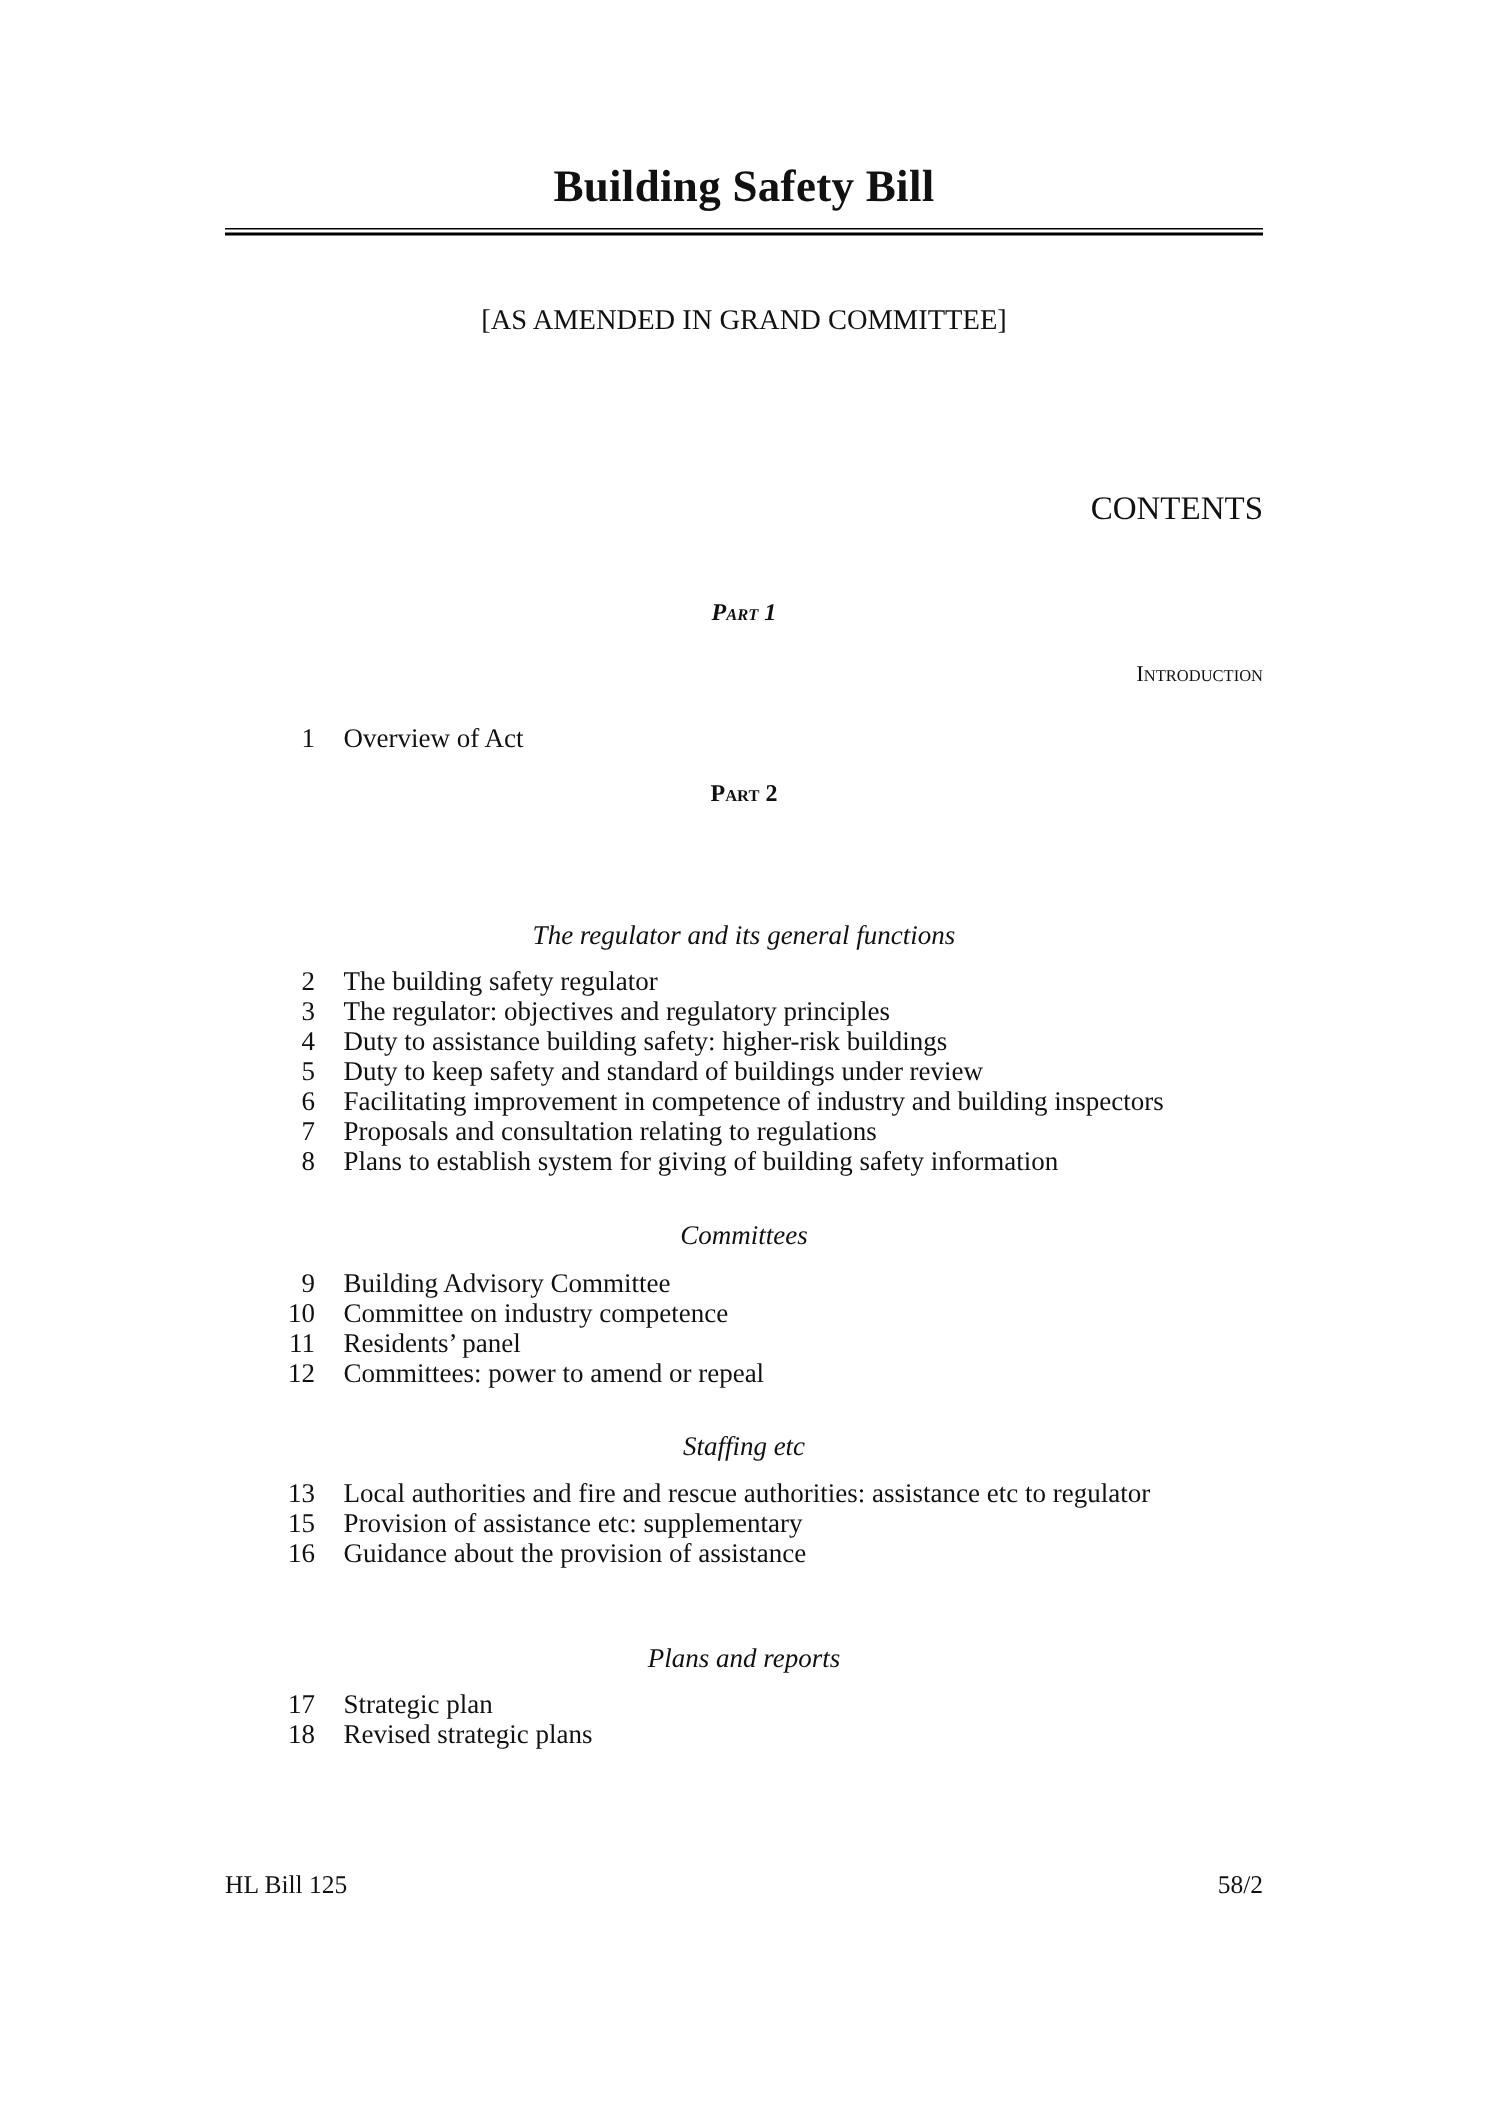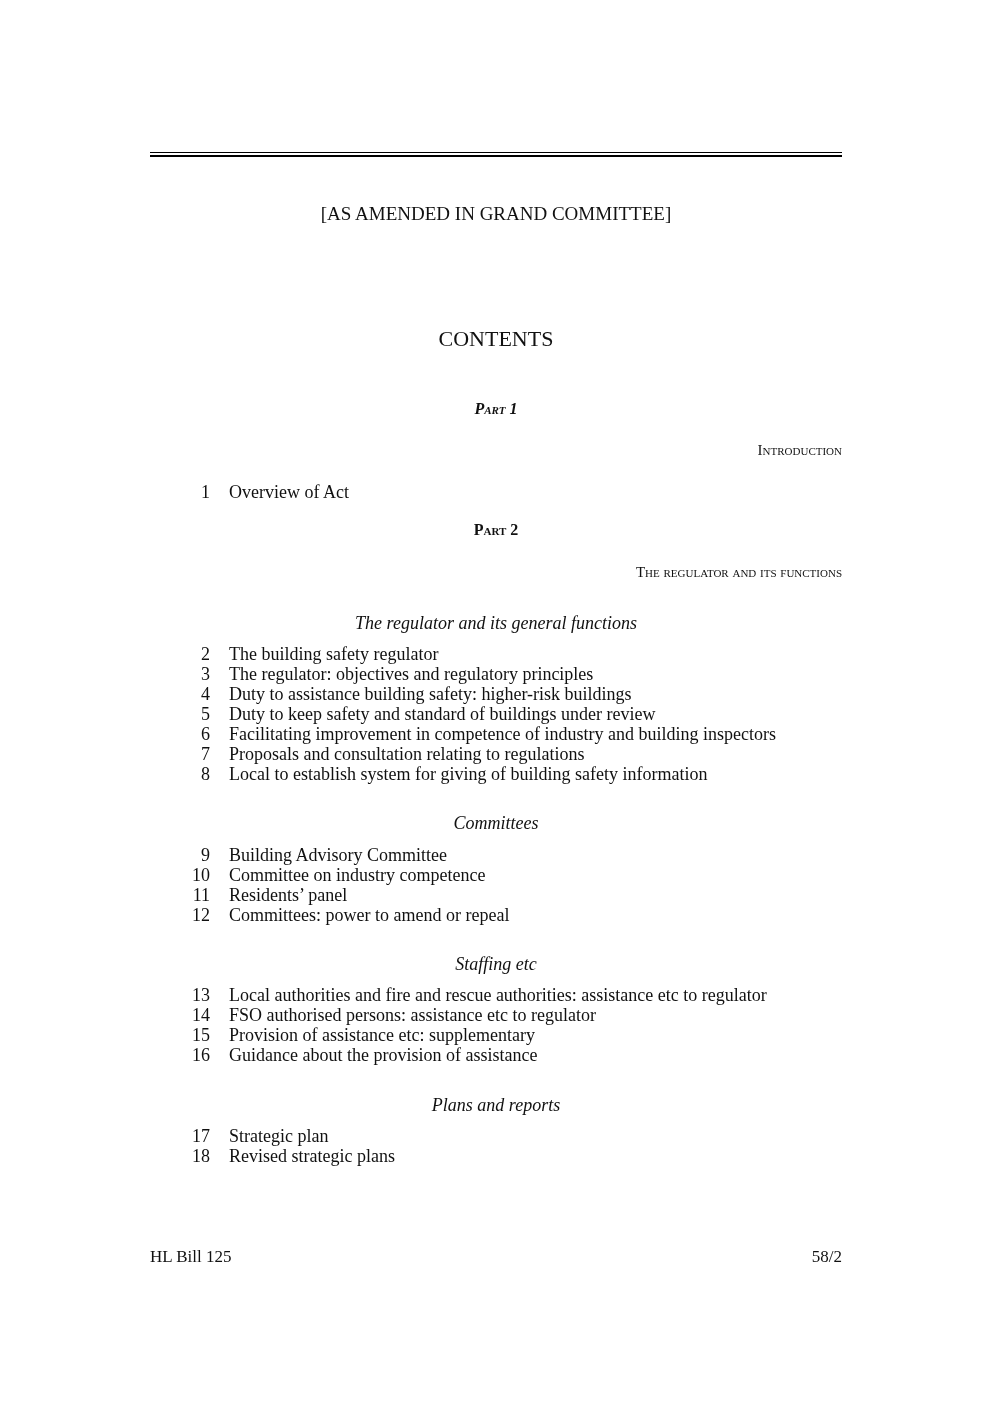--- a/index.html
+++ b/index.html
@@ -54,21 +54,21 @@
       left: 0;
       width: 692px;
       text-align: center;
       font-size: 19px;
     }
     .contents {
       position: absolute;
       top: 326px;
       left: 0;
       width: 692px;
-      text-align: center;
+      text-align: right;
       font-size: 22px;
     }
     .part-label {
       position: absolute;
       left: 0;
       width: 692px;
       text-align: center;
       font-size: 16px;
       font-weight: bold;
       font-variant: small-caps;
@@ -123,39 +123,39 @@
       top: 1247px;
       right: 0;
       font-size: 17px;
     }
   </style>
 </head>
 <body>
 
 <div class="page">
 
+  <div class="title">Building Safety Bill</div>
   <div class="rule-thin"></div>
   <div class="rule-thick"></div>
 
   <div class="subtitle">[AS AMENDED IN GRAND COMMITTEE]</div>
 
   <div class="contents">CONTENTS</div>
 
   <div class="part-label" style="top:400px;font-style:italic;">Part 1</div>
   <div class="part-title" style="top:442px;">Introduction</div>
 
   <ul class="entries" style="top:482px;">
     <li class="entry">
       <span class="entry-num">1</span>
       <span class="entry-text">Overview of Act</span>
     </li>
   </ul>
 
   <div class="part-label" style="top:521px;">Part 2</div>
-  <div class="part-title" style="top:564px;">The regulator and its functions</div>
 
   <div class="group-title" style="top:613px;">The regulator and its general functions</div>
   <ul class="entries" style="top:644px;">
     <li class="entry">
       <span class="entry-num">2</span>
       <span class="entry-text">The building safety regulator</span>
     </li>
     <li class="entry">
       <span class="entry-num">3</span>
       <span class="entry-text">The regulator: objectives and regulatory principles</span>
@@ -171,21 +171,21 @@
     <li class="entry">
       <span class="entry-num">6</span>
       <span class="entry-text">Facilitating improvement in competence of industry and building inspectors</span>
     </li>
     <li class="entry">
       <span class="entry-num">7</span>
       <span class="entry-text">Proposals and consultation relating to regulations</span>
     </li>
     <li class="entry">
       <span class="entry-num">8</span>
-      <span class="entry-text">Local to establish system for giving of building safety information</span>
+      <span class="entry-text">Plans to establish system for giving of building safety information</span>
     </li>
   </ul>
 
   <div class="group-title" style="top:813px;">Committees</div>
   <ul class="entries" style="top:845px;">
     <li class="entry">
       <span class="entry-num">9</span>
       <span class="entry-text">Building Advisory Committee</span>
     </li>
     <li class="entry">
@@ -202,24 +202,20 @@
     </li>
   </ul>
 
   <div class="group-title" style="top:954px;">Staffing etc</div>
   <ul class="entries" style="top:985px;">
     <li class="entry">
       <span class="entry-num">13</span>
       <span class="entry-text">Local authorities and fire and rescue authorities: assistance etc to regulator</span>
     </li>
     <li class="entry">
-      <span class="entry-num">14</span>
-      <span class="entry-text">FSO authorised persons: assistance etc to regulator</span>
-    </li>
-    <li class="entry">
       <span class="entry-num">15</span>
       <span class="entry-text">Provision of assistance etc: supplementary</span>
     </li>
     <li class="entry">
       <span class="entry-num">16</span>
       <span class="entry-text">Guidance about the provision of assistance</span>
     </li>
   </ul>
 
   <div class="group-title" style="top:1095px;">Plans and reports</div>

